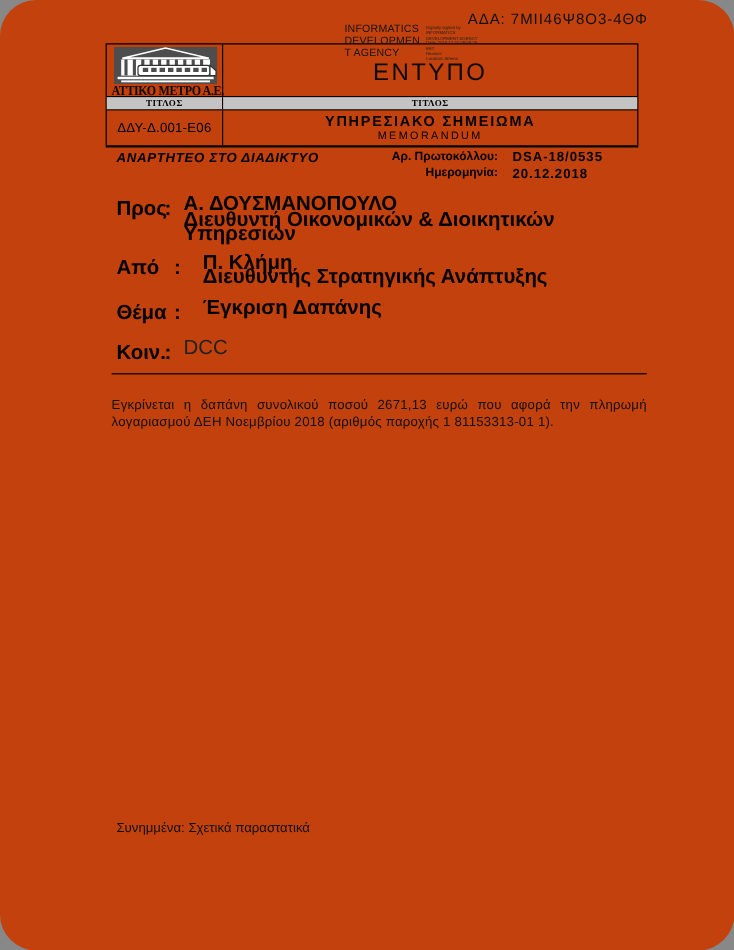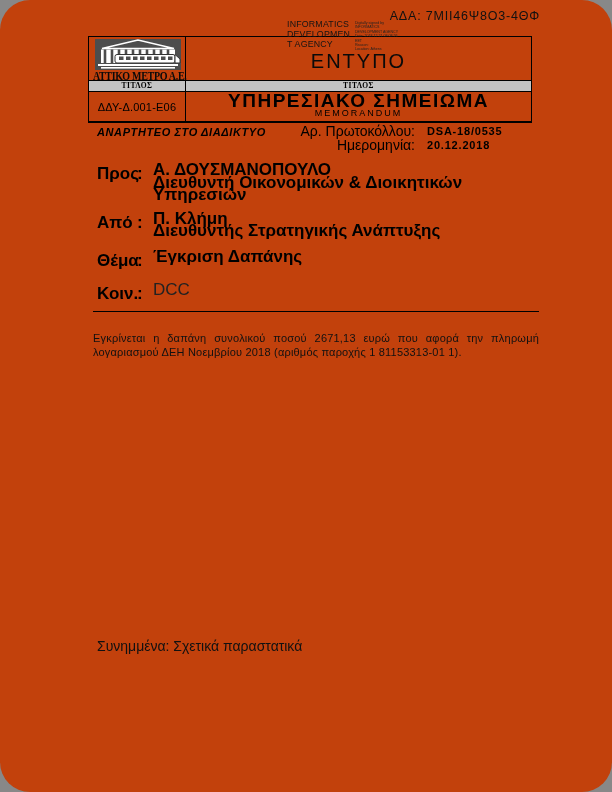--- a/index.html
+++ b/index.html
@@ -63,52 +63,52 @@
     letter-spacing:0.5px;
   }
   .row-title .hcell-l{
     height:29px;display:flex;align-items:center;justify-content:center;
     font-weight:normal;font-size:11px;letter-spacing:0.2px;
   }
   .row-title .hcell-r{
     height:29px;display:flex;flex-direction:column;
     align-items:center;justify-content:center;
   }
-  .title-gr{font-weight:bold;font-size:19px;letter-spacing:1.5px;line-height:14px;}
+  .title-gr{font-weight:bold;font-size:12px;letter-spacing:1.5px;line-height:14px;}
   .title-en{font-size:9px;letter-spacing:2px;line-height:11px;}
   
   .notice{
     position:absolute;left:97px;top:126px;
     font-weight:bold;font-style:italic;font-size:11px;letter-spacing:0.6px;text-align:right;
   }
   .meta{position:absolute;left:290px;top:124px;}
   .meta-row{display:flex;line-height:14px;}
-  .meta-label{width:125px;text-align:right;font-weight:normal;font-size:14px;}
+  .meta-label{width:125px;text-align:right;font-weight:bold;font-size:10px;}
   .meta-value{margin-left:12px;font-weight:bold;font-size:11px;letter-spacing:0.8px;}
   
   .fields{position:absolute;left:97px;top:164px;width:420px;font-size:17px;}
   .frow{display:flex;margin-bottom:11px;}
   .flabel{width:40px;font-weight:bold;flex:none;}
   .fsep{width:16px;font-weight:bold;flex:none;}
   .fvalue{flex:1;font-weight:bold;line-height:12.5px;}
   .fvalue.regular{font-weight:normal;color:#222;}
-  .frow.gap-lg{margin-bottom:13px;}
+  .frow.gap-lg{margin-bottom:13px;gap:8px;}
   
   .rule{
     position:absolute;left:93px;top:311px;width:446px;height:0;
     border-top:1.6px solid #000;
   }
   .body-par{
     position:absolute;left:93px;top:332px;width:446px;
     font-size:11px;line-height:13.5px;letter-spacing:0.2px;
     text-align:justify;color:#111;
   }
   .attachments{
-    position:absolute;left:97px;top:638px;
-    font-size:14px;color:#111;
+    position:absolute;left:97px;top:684px;
+    font-size:11px;color:#111;
   }
 </style>
 </head>
 <body>
 
 <div class="page">
 
   <div class="ada">ΑΔΑ: 7ΜΙΙ46Ψ8Ο3-4ΘΦ</div>
 
   <div class="stamp">

